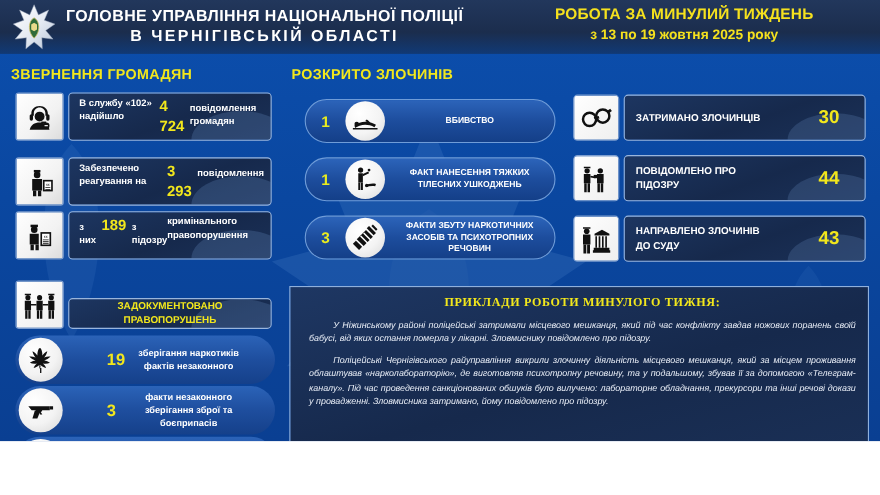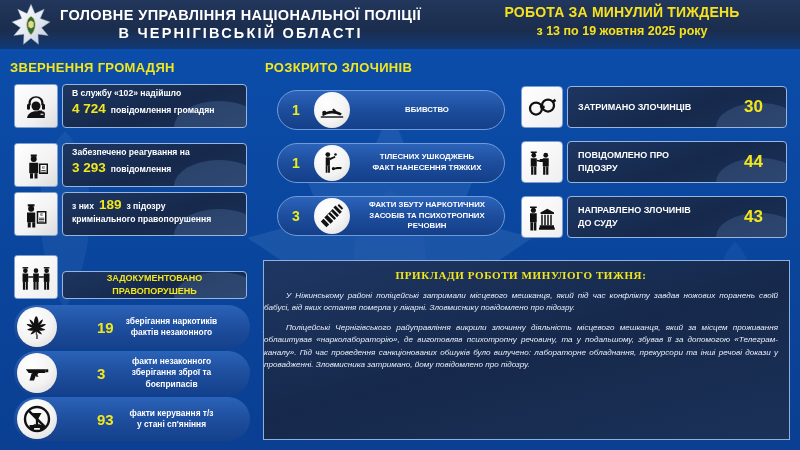--- a/index.html
+++ b/index.html
@@ -3,21 +3,21 @@
 <meta charset="utf-8">
 <style>
   * { box-sizing: border-box; margin: 0; padding: 0; }
   html, body {
     width: 800px; height: 450px;
     font-family: "Liberation Sans", sans-serif;
     overflow: hidden;
   }
   #page {
     position: relative;
-    width: 800px; height: 450px;
+    width: 800px; height: 401px;
     background: linear-gradient(180deg, #0c4fae 0%, #0a47a0 45%, #0a3f92 100%);
     overflow: hidden;
   }
   
   .watermark {
     position: absolute; left: 150px; top: 95px;
     width: 480px; height: 340px;
     opacity: .16; pointer-events: none;
   }
   .watermark svg { width: 100%; height: 100%; }
@@ -70,21 +70,21 @@
     width: 44px; height: 44px; flex: 0 0 44px;
     background: linear-gradient(135deg,#ffffff 0%,#f2f2f2 60%,#dcdcdc 100%);
     border: 1px solid #7e9fd0; border-radius: 3px;
     display: flex; align-items: center; justify-content: center;
   }
   .lcard .ibox svg { width: 30px; height: 30px; }
   .lcard .panel {
     flex: 1; margin-left: 4px; position: relative;
     background: linear-gradient(160deg,#1d3661 0%,#16294c 55%,#1b3158 100%);
     border: 1px solid #9ab5db; border-radius: 4px;
-    display: flex; flex-direction: column; justify-content: flex-start;
+    display: flex; flex-direction: row; justify-content: flex-end;
     padding: 3px 6px 3px 9px; overflow: hidden;
   }
   .lcard .panel::after {
     content:""; position:absolute; right:-18px; bottom:-26px;
     width: 90px; height: 52px; border-radius: 50%;
     background: rgba(120,160,215,.22);
   }
   .lcard .line { color:#fff; font-size: 8.6px; font-weight: bold; line-height: 1.35; position: relative; z-index: 1; }
   .lcard .num { color: #f2e71c; font-size: 13.5px; font-weight: bold; }
   .lcard .line2 { display: flex; align-items: baseline; gap: 5px; }
@@ -201,21 +201,21 @@
   }
   #rcard-detained  { top: 86px; }
   #rcard-suspicion { top: 141px; }
   #rcard-court     { top: 196px; }
 
   
   .examples {
     position: absolute; left: 263px; top: 260px; width: 527px; height: 180px;
     background: linear-gradient(165deg,#1e3763 0%,#16294c 50%,#1b3158 100%);
     border: 1px solid #8fb0dc; border-radius: 0;
-    padding: 8px 11px 8px 0;
+    padding: 8px 11px 8px 17px;
   }
   .examples h2 {
     color: #f2e71c; font-size: 11px; font-weight: bold;
     text-align: center; letter-spacing: .6px;
     font-family: "Liberation Serif", serif;
     margin-bottom: 9px;
   }
   .examples p {
     color: #e9eef7; font-size: 8.1px; line-height: 1.5;
     font-style: italic; text-align: justify;
@@ -453,22 +453,22 @@
           <path d="M11 12h6v12h-6z"></path>
           <path d="M11 24h2.6v10H11zM14.4 24h2.6v10h-2.6z"></path>
           <path d="M17 13l7-3 1 2-8 4z"></path>
           <circle cx="25" cy="8" r="1.8"></circle>
           <path d="M20 28c4-2 9-3 14-2l-1 3c-4-1-8 0-12 1z"></path>
           <circle cx="22" cy="28" r="2.2"></circle>
         </g>
       </svg>
     </div>
     <div class="mtxt">
+      <div>ФАКТ НАНЕСЕННЯ  ТЯЖКИХ</div>
       <div>ТІЛЕСНИХ УШКОДЖЕНЬ</div>
-      <div>ФАКТ НАНЕСЕННЯ  ТЯЖКИХ</div>
     </div>
   </div>
 
   <div class="mpill" id="mpill-drugs">
     <div class="mnum">3</div>
     <div class="circ">
       <svg viewBox="0 0 40 40" aria-hidden="true">
         <g fill="#111">
           <path d="M25 5l9 9-3 3-9-9z"></path>
           <path d="M21 10l9 9-12 12-9-9z"></path>

